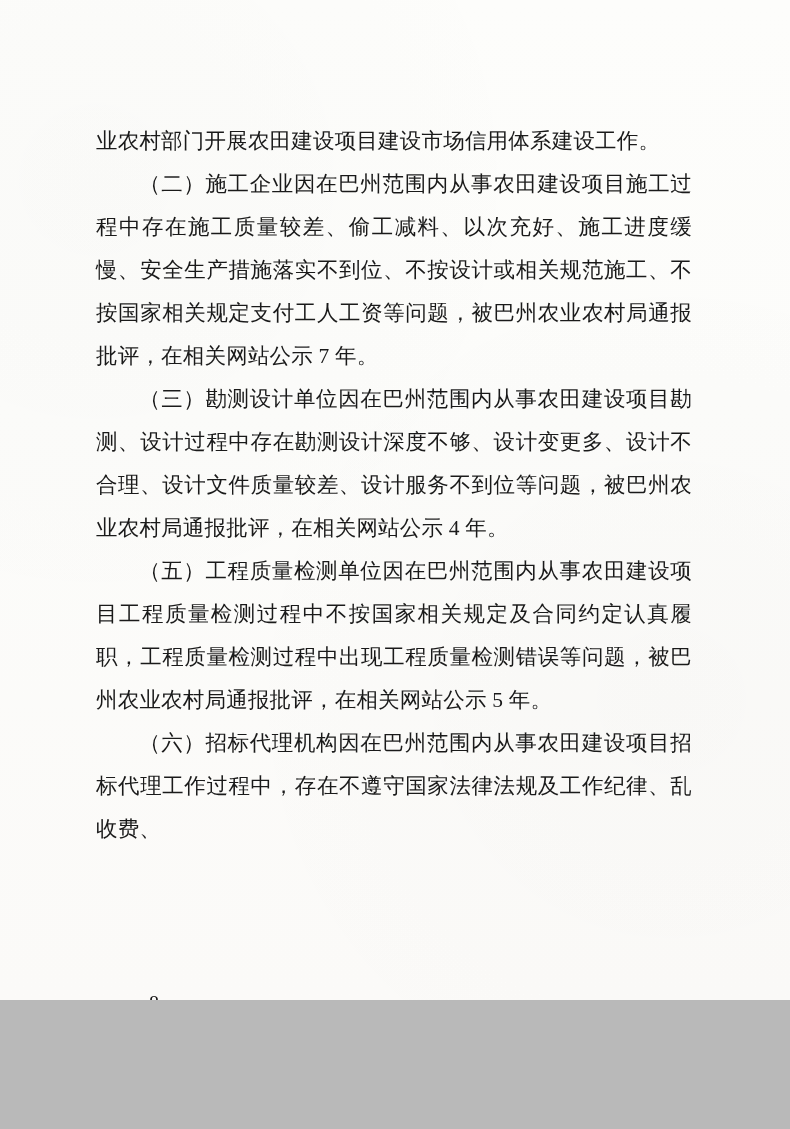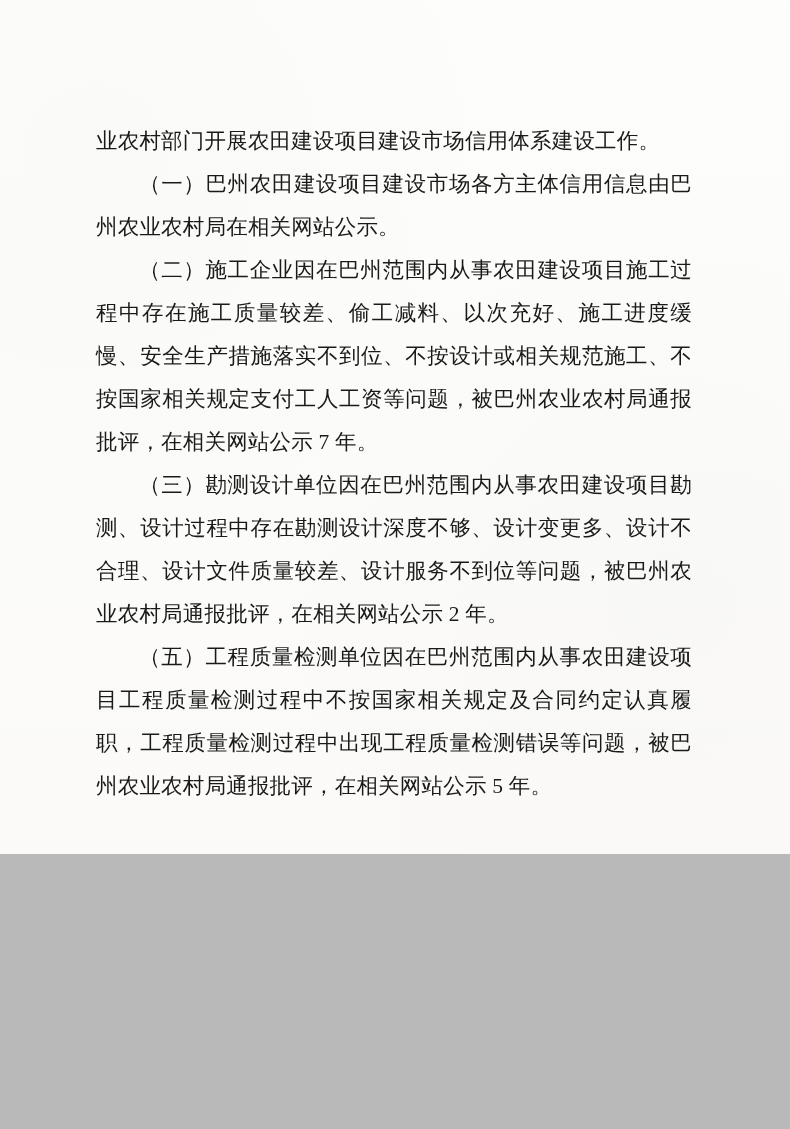--- a/index.html
+++ b/index.html
@@ -2,21 +2,21 @@
 <html><head>
 <meta charset="utf-8">
 <style>
   html, body {
     margin: 0;
     padding: 0;
     background: #b9b9b9;
   }
   .page {
     width: 790px;
-    height: 854px;
+    height: 1000px;
     background: #a3a3a3;
     position: relative;
     box-sizing: border-box;
     overflow: hidden;
     font-family: "Liberation Serif", "DejaVu Serif", serif;
   }
   .paper-texture {
     position: absolute;
     inset: 0;
     background:
@@ -61,22 +61,22 @@
   }
 </style>
 </head>
 <body>
 
 <div class="page">
   <div class="paper-texture"></div>
 
   <div class="content">
     <p class="para">业农村部门开展农田建设项目建设市场信用体系建设工作。</p>
-    <p class="para indent">（一）巴州农田建设项目建设市场各方主体信用信息由巴州农业农村局在相关网站公示。</p>
     <p class="para indent">（二）施工企业因在巴州范围内从事农田建设项目施工过程中存在施工质量较差、偷工减料、以次充好、施工进度缓慢、安全生产措施落实不到位、不按设计或相关规范施工、不按国家相关规定支付工人工资等问题，被巴州农业农村局通报批评，在相关网站公示 7 年。</p>
-    <p class="para indent">（三）勘测设计单位因在巴州范围内从事农田建设项目勘测、设计过程中存在勘测设计深度不够、设计变更多、设计不合理、设计文件质量较差、设计服务不到位等问题，被巴州农业农村局通报批评，在相关网站公示 2 年。</p>
+    <p class="para indent">（三）勘测设计单位因在巴州范围内从事农田建设项目勘测、设计过程中存在勘测设计深度不够、设计变更多、设计不合理、设计文件质量较差、设计服务不到位等问题，被巴州农业农村局通报批评，在相关网站公示 4 年。</p>
     <p class="para indent">（五）工程质量检测单位因在巴州范围内从事农田建设项目工程质量检测过程中不按国家相关规定及合同约定认真履职，工程质量检测过程中出现工程质量检测错误等问题，被巴州农业农村局通报批评，在相关网站公示 5 年。</p>
+    <p class="para indent">（六）招标代理机构因在巴州范围内从事农田建设项目招标代理工作过程中，存在不遵守国家法律法规及工作纪律、乱收费、</p>
   </div>
 
   <div class="footer">
     <span class="footer-inner">— 8 —</span>
   </div>
 </div>
 
 </body></html>

